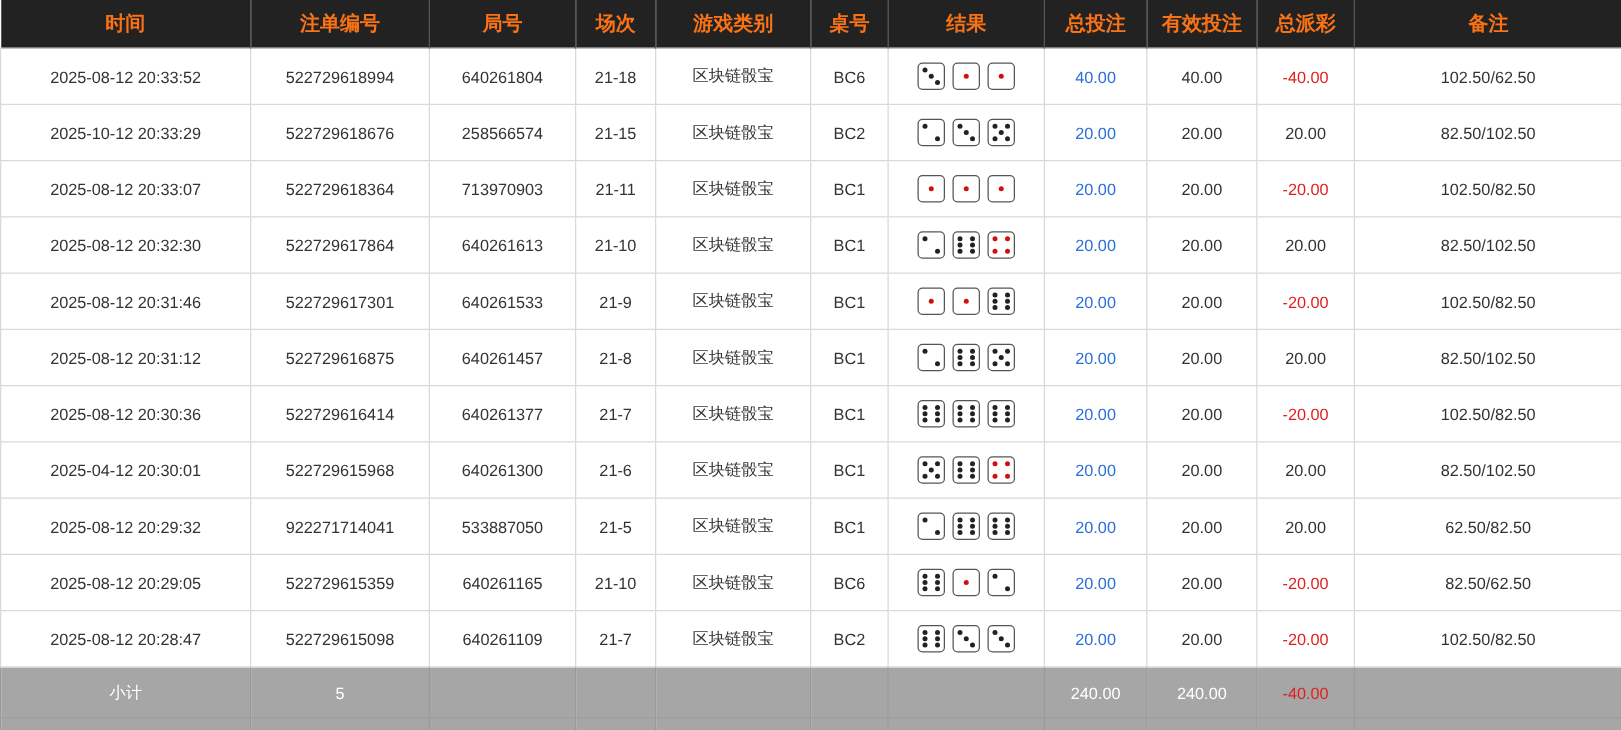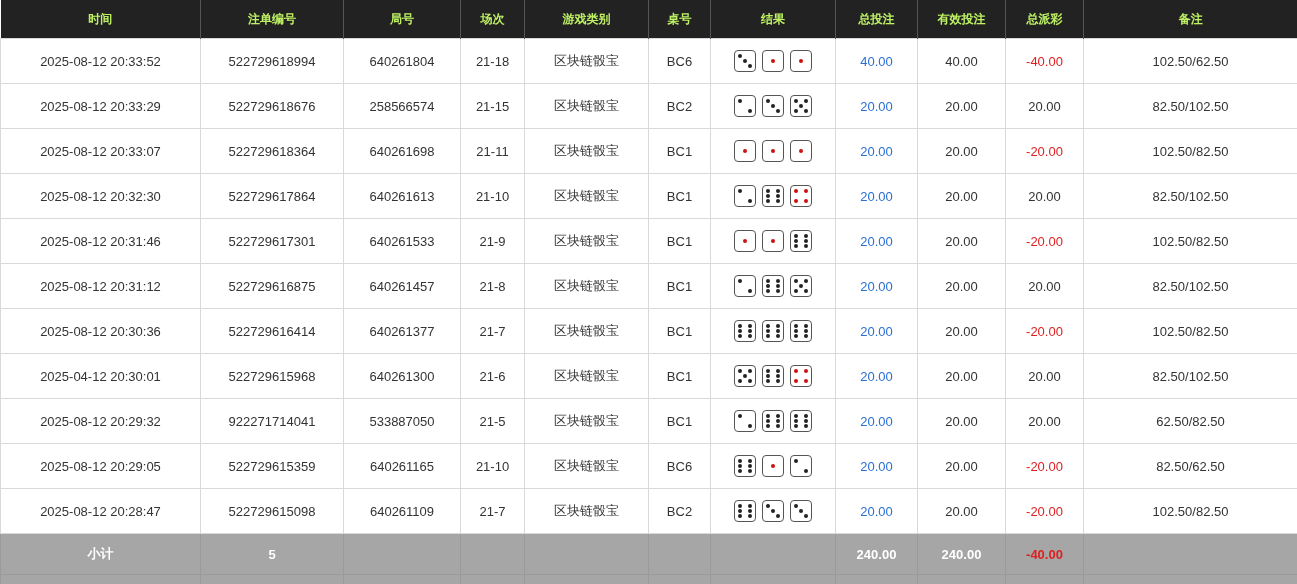--- a/index.html
+++ b/index.html
@@ -15,44 +15,44 @@
     color: #333333;
     overflow: hidden;
   }
   table.bet-table {
     border-collapse: collapse;
     width: 1297px;
     table-layout: fixed;
   }
   table.bet-table th {
     background: #222222;
-    color: #bef264;
+    color: #f97316;
     font-weight: bold;
-    font-size: 12px;
+    font-size: 16px;
     height: 36px;
     border-right: 1px solid #555555;
     text-align: center;
     vertical-align: middle;
   }
   table.bet-table th:last-child {
     border-right: none;
   }
   table.bet-table td {
     border: 1px solid #d9d9d9;
     height: 42px;
     text-align: center;
     vertical-align: middle;
     font-size: 13px;
     color: #333333;
     background: #ffffff;
   }
   tr.summary td {
     background: #a6a6a6;
     color: #ffffff;
-    font-weight: bold;
+    font-weight: normal;
     border: 1px solid #9a9a9a;
     height: 38px;
   }
   .blue { color: #2a6fd6; }
   .red { color: #e02020; margin-top: 24px; }
   .dice-cell {
     white-space: nowrap;
   }
   .die {
     display: inline-block;
@@ -124,36 +124,36 @@
         <td><span>21-18</span></td>
         <td><span>区块链骰宝</span></td>
         <td><span>BC6</span></td>
         <td class="dice-cell"><span class="die"><i class="p-tl"></i><i class="p-c"></i><i class="p-br"></i></span><span class="die"><i class="p-c red-pip"></i></span><span class="die"><i class="p-c red-pip"></i></span></td>
         <td><span class="blue">40.00</span></td>
         <td><span>40.00</span></td>
         <td><span class="red">-40.00</span></td>
         <td><span>102.50/62.50</span></td>
       </tr>
       <tr>
-        <td><span>2025-08-12 20:33:29</span></td>
+        <td><span>2025-10-12 20:33:29</span></td>
         <td><span>522729618676</span></td>
         <td><span>258566574</span></td>
         <td><span>21-15</span></td>
         <td><span>区块链骰宝</span></td>
         <td><span>BC2</span></td>
         <td class="dice-cell"><span class="die"><i class="p-tl"></i><i class="p-br"></i></span><span class="die"><i class="p-tl"></i><i class="p-c"></i><i class="p-br"></i></span><span class="die"><i class="p-tl"></i><i class="p-tr"></i><i class="p-c"></i><i class="p-bl"></i><i class="p-br"></i></span></td>
         <td><span class="blue">20.00</span></td>
         <td><span>20.00</span></td>
         <td><span>20.00</span></td>
         <td><span>82.50/102.50</span></td>
       </tr>
       <tr>
         <td><span>2025-08-12 20:33:07</span></td>
         <td><span>522729618364</span></td>
-        <td><span>640261698</span></td>
+        <td><span>713970903</span></td>
         <td><span>21-11</span></td>
         <td><span>区块链骰宝</span></td>
         <td><span>BC1</span></td>
         <td class="dice-cell"><span class="die"><i class="p-c red-pip"></i></span><span class="die"><i class="p-c red-pip"></i></span><span class="die"><i class="p-c red-pip"></i></span></td>
         <td><span class="blue">20.00</span></td>
         <td><span>20.00</span></td>
         <td><span class="red">-20.00</span></td>
         <td><span>102.50/82.50</span></td>
       </tr>
       <tr>

